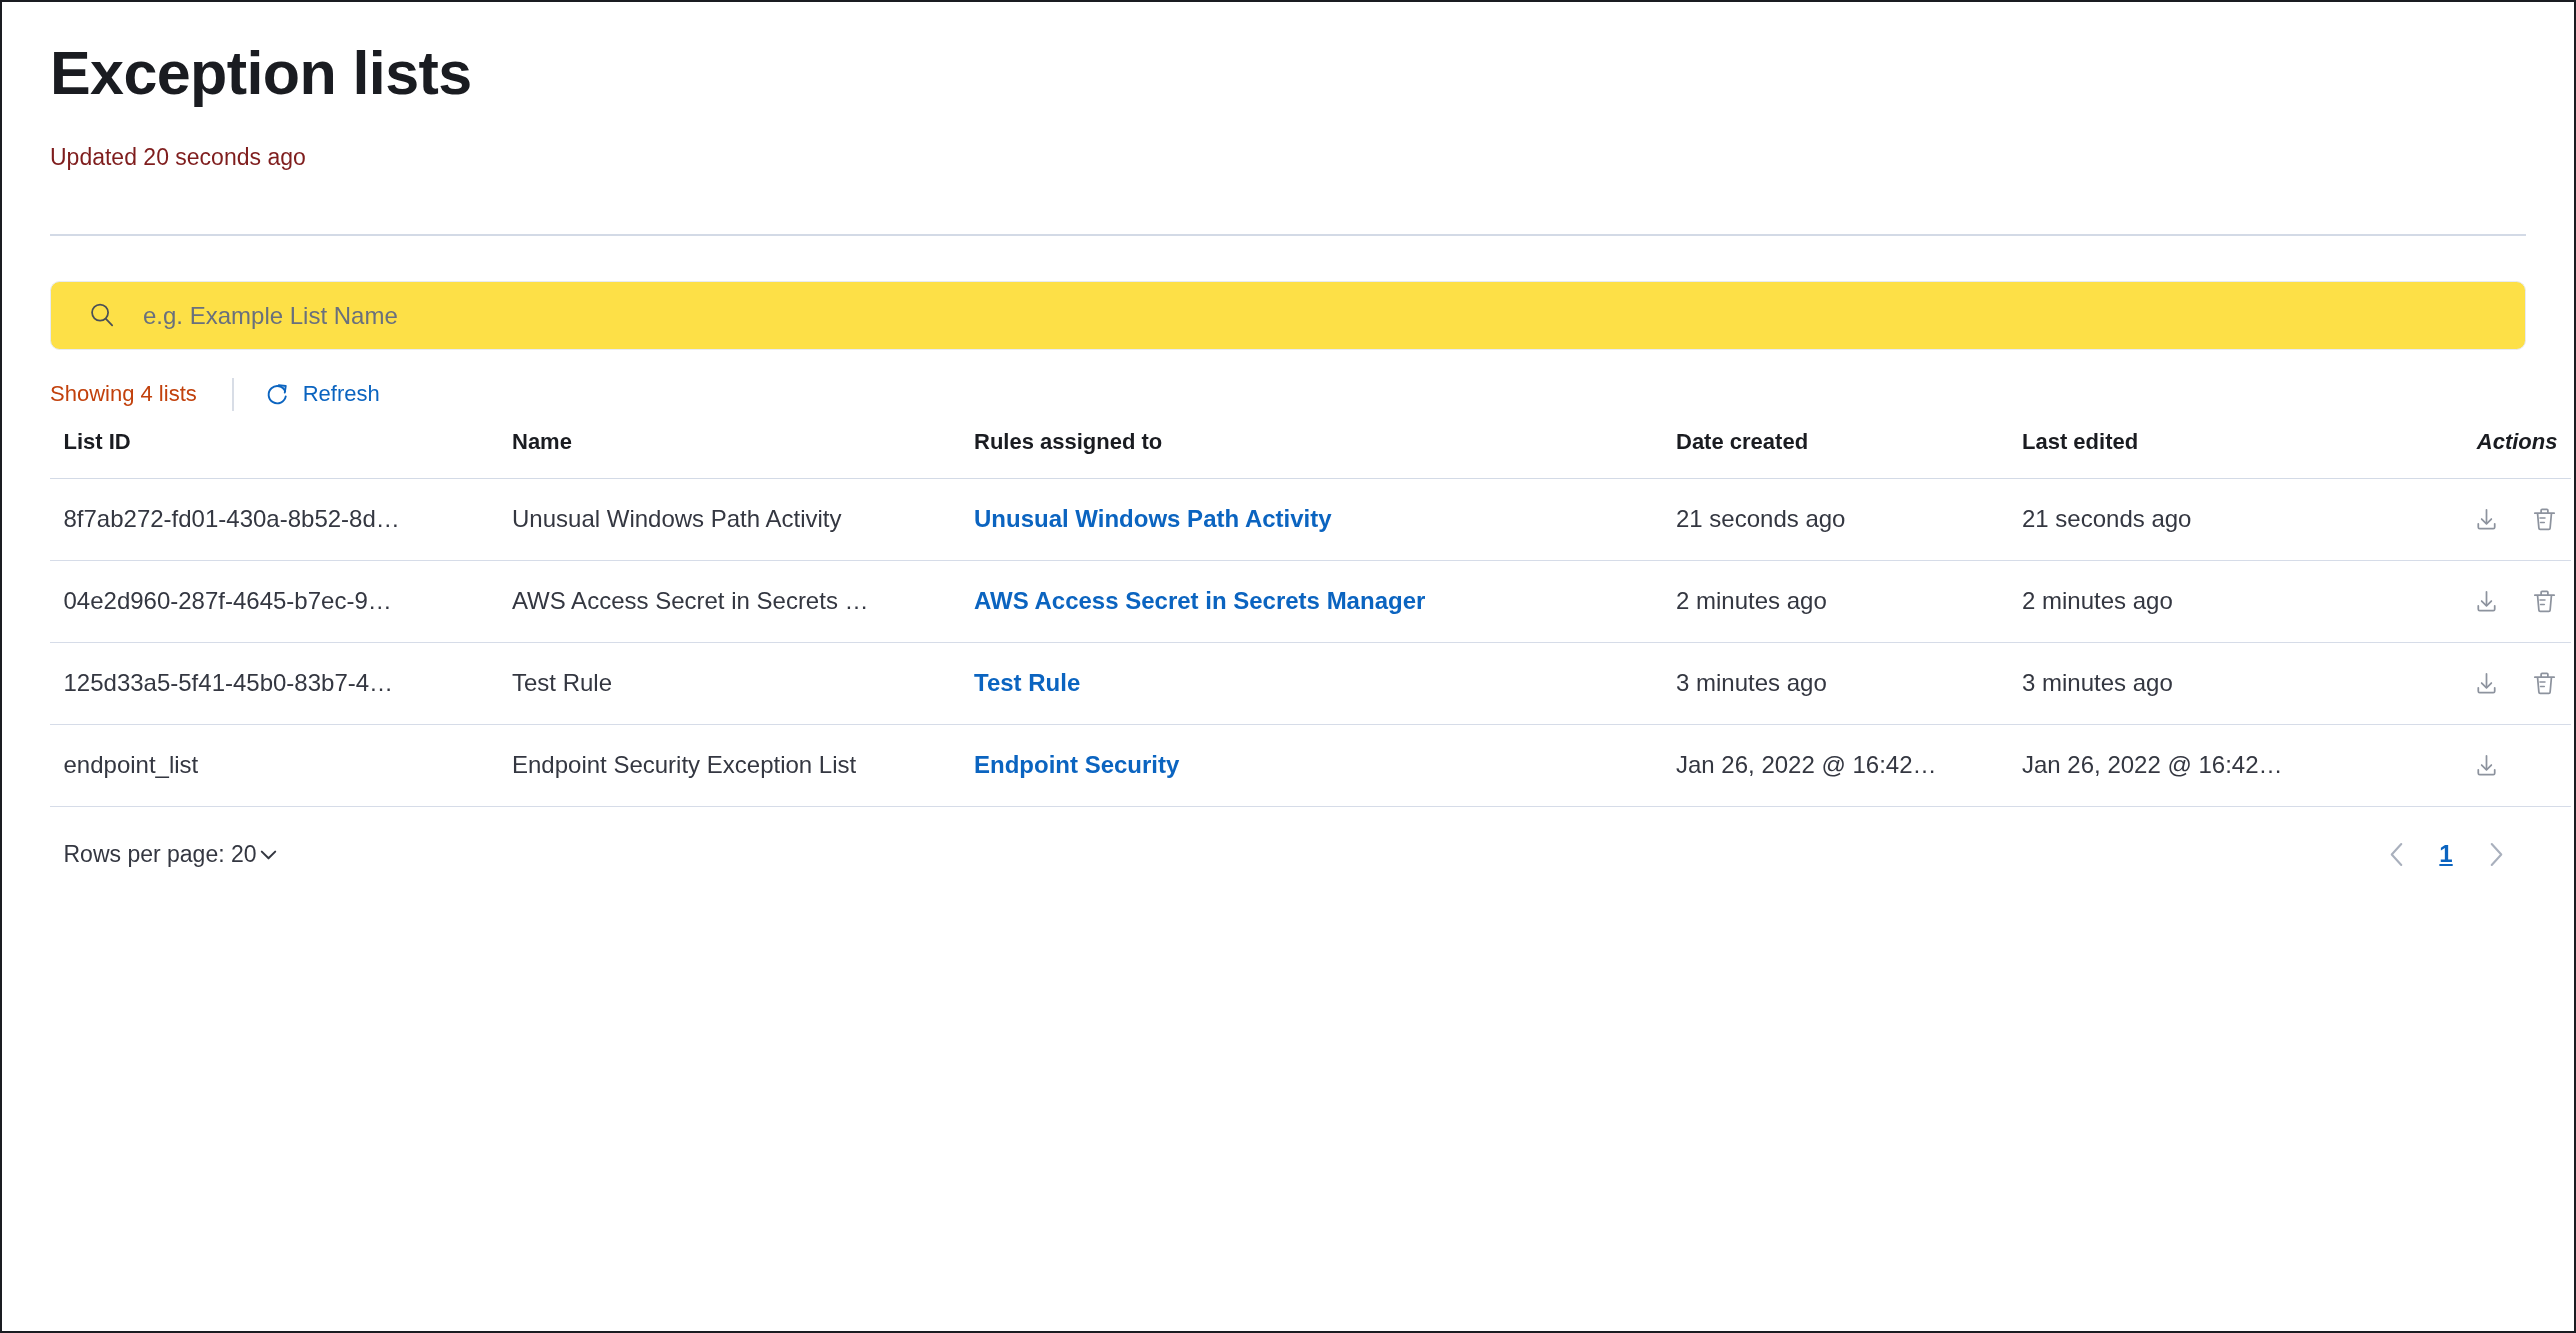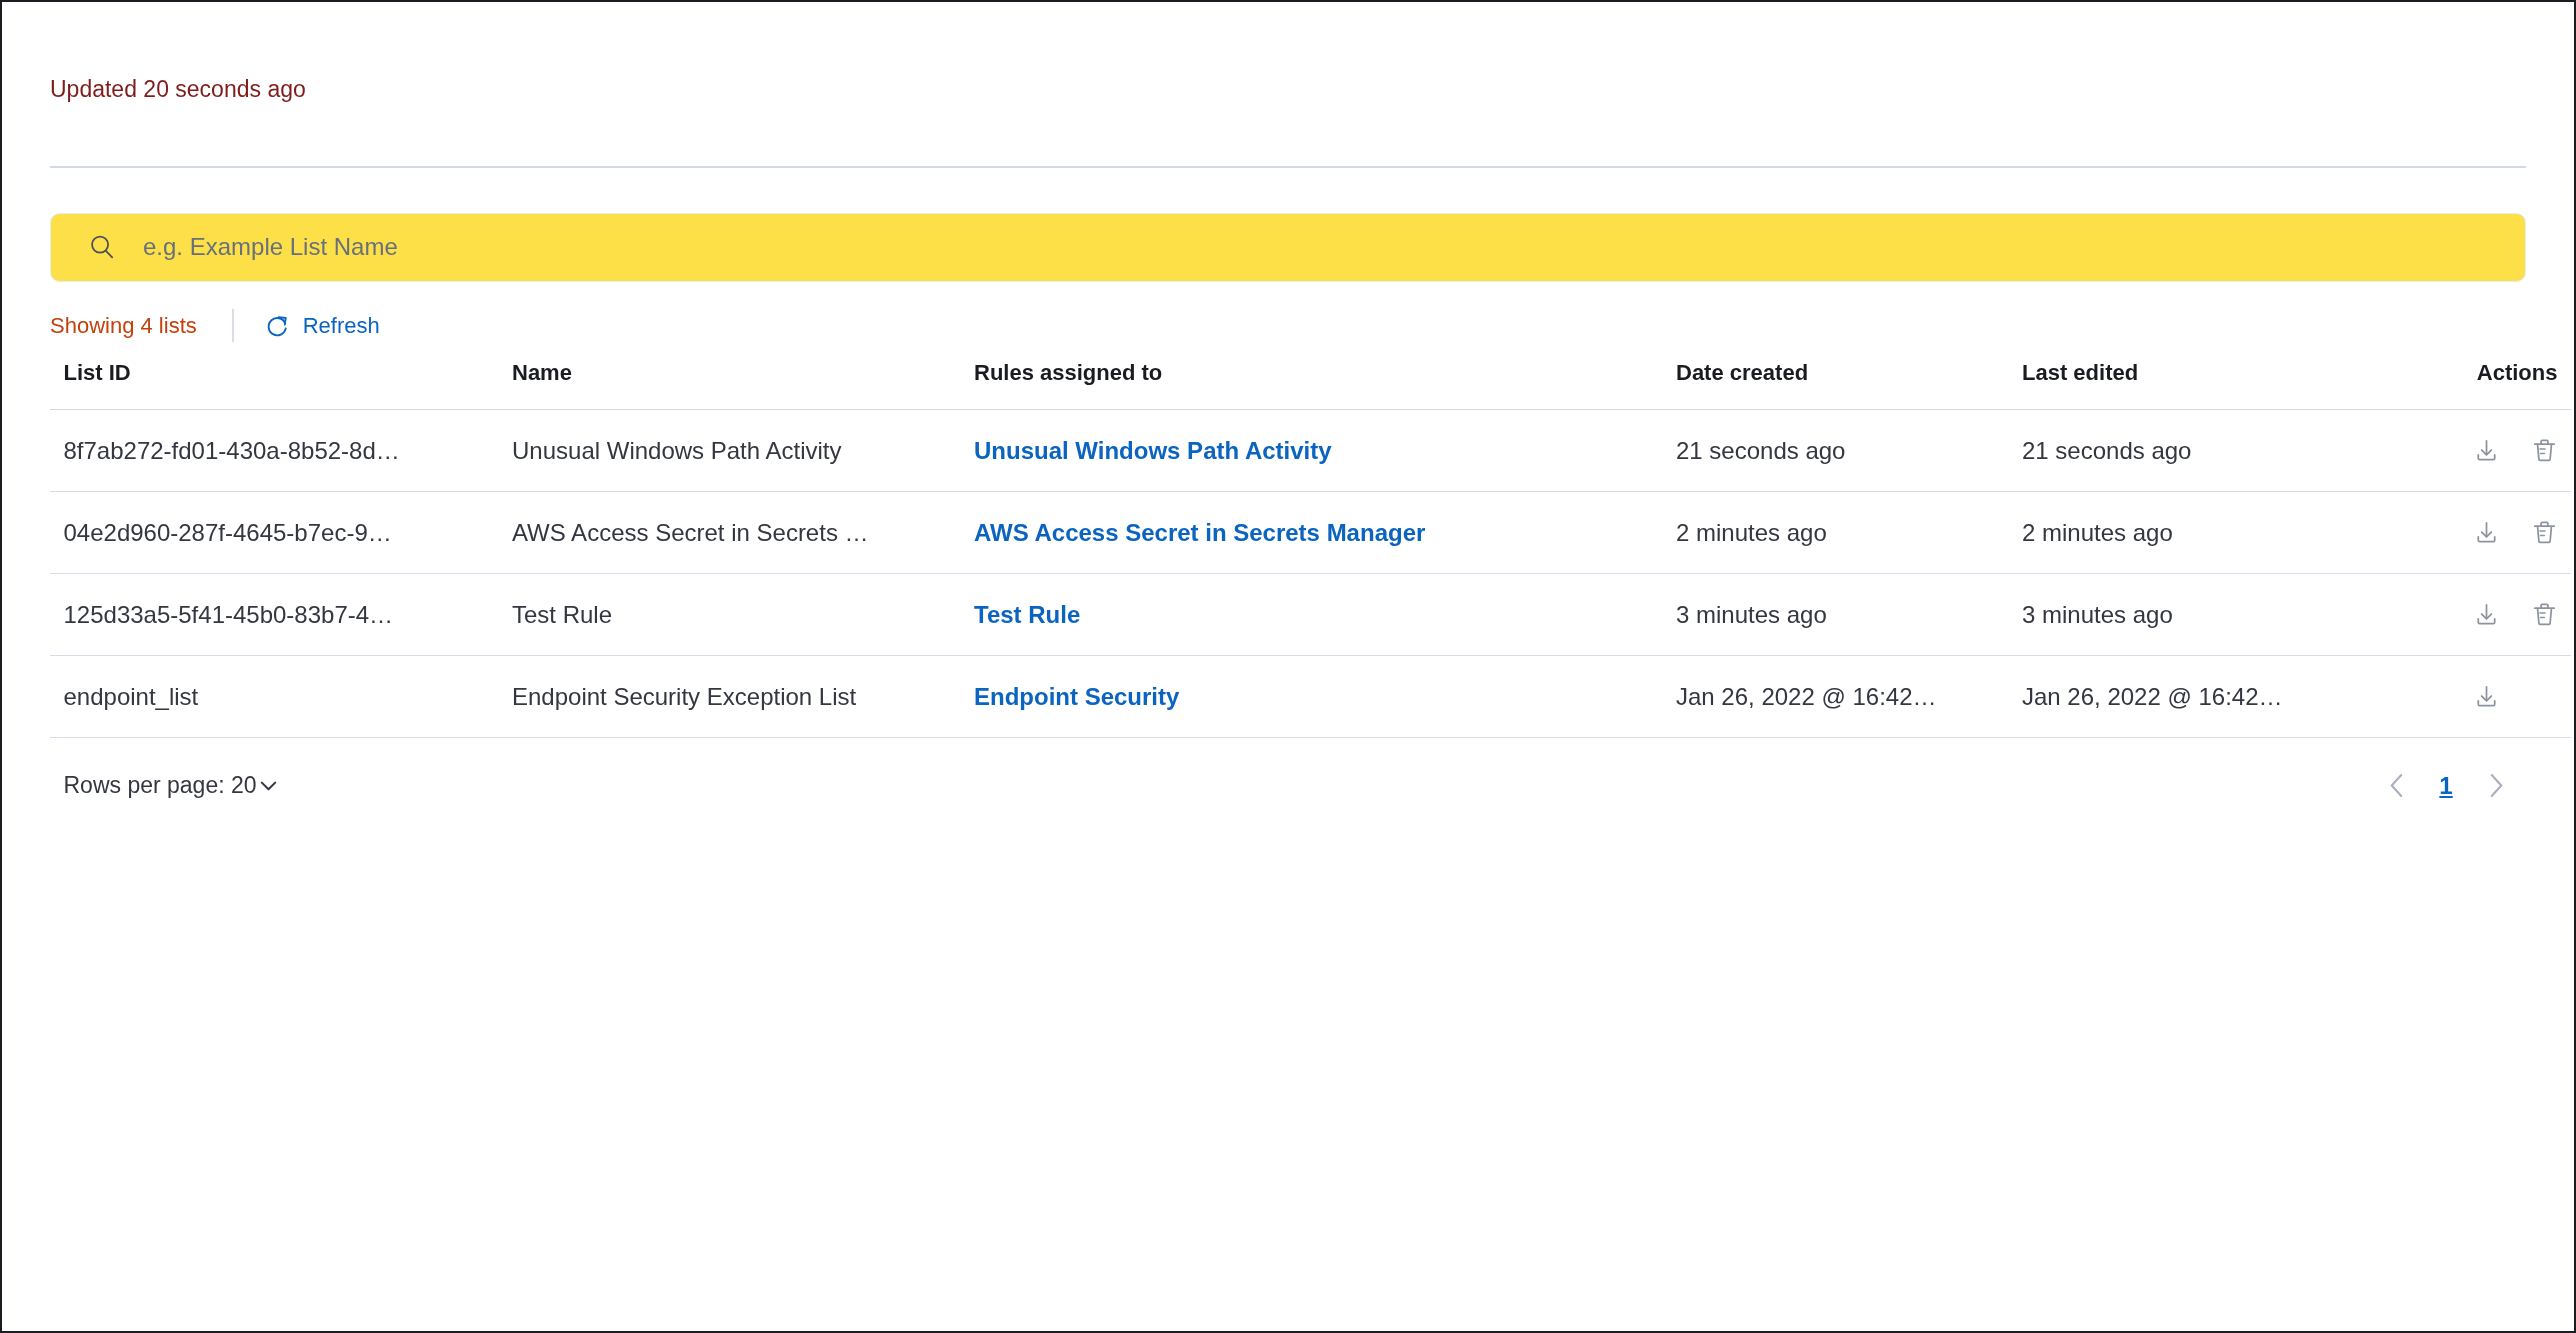--- a/index.html
+++ b/index.html
@@ -144,21 +144,21 @@
     overflow: hidden;
     text-overflow: ellipsis;
   }
   .table tbody tr:last-child td { border-bottom: 1.9px solid #d6dce8; }
 
   .col-listid   { width: 462px; padding-left: 13.5px !important; }
   .col-name     { width: 462px; margin-top: 30px; }
   .col-rules    { width: 702px; }
   .col-created  { width: 346px; }
   .col-edited   { width: 385px; }
-  .col-actions  { width: 164px; text-align: right; }
+  .col-actions  { width: 164px; text-align: right; font-style: italic; }
 
   th.col-listid { padding-left: 13.5px !important; }
   th.col-actions { text-align: right; padding-right: 13.5px; }
 
   .rule-link {
     color: #0b64c0;
     font-weight: 700;
     text-decoration: none;
     cursor: pointer;
     font-size: 24px;
@@ -242,20 +242,21 @@
     font-family: inherit;
   }
 </style>
 </head>
 <body>
 
 <div class="screen">
   <div class="page">
 
     <div class="header">
+      <h1 class="page-title">Exception lists</h1>
       <div class="updated-text">Updated 20 seconds ago</div>
     </div>
     <div class="header-rule"></div>
 
     <div class="search-wrap">
       <div class="search-box">
         <span class="search-icon">
           <svg viewBox="0 0 30 30" fill="none" xmlns="http://www.w3.org/2000/svg">
             <circle cx="12.5" cy="12" r="8.3" stroke="currentColor" stroke-width="1.8"></circle>
             <line x1="18.3" y1="18.2" x2="25" y2="25.2" stroke="currentColor" stroke-width="1.8" stroke-linecap="round"></line>

